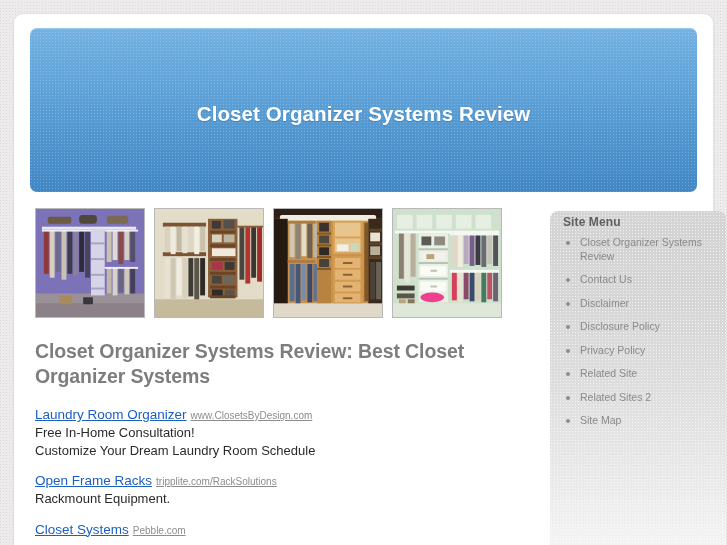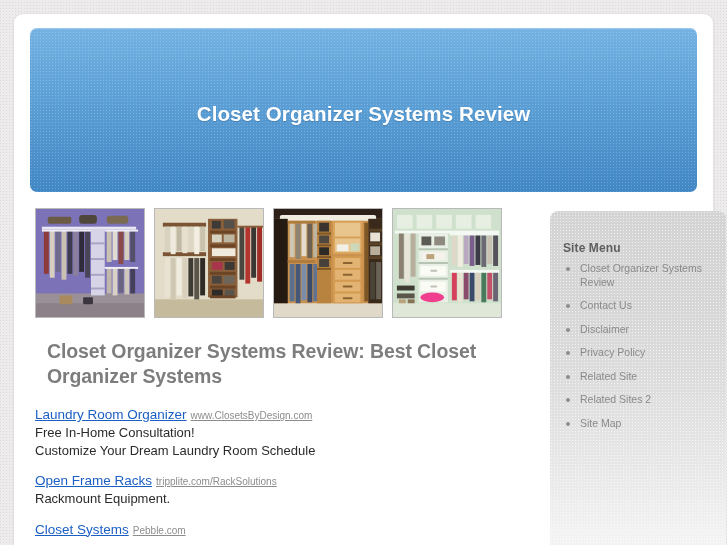--- a/index.html
+++ b/index.html
@@ -91,21 +91,21 @@
     border: 1px solid #b9b9b9;
     box-sizing: border-box;
     overflow: hidden;
     position: relative;
     background: #cfcfcf;
     display: block;
   }
   .thumb svg { display:block; width:100%; height:100%; }
 
   #main-heading {
-    margin: 21px 0 0 12px;
+    margin: 21px 0 0 0;
     font-size: 19.5px;
     line-height: 25px;
     font-weight: bold;
     color: #7d7d7d;
     letter-spacing: -0.1px;
     max-width: 440px;
   }
   #ads {
     margin-top: 17px;
   }
@@ -152,21 +152,21 @@
     content: "";
     position: absolute;
     left:0; top:0; right:0; bottom:0;
     background-image:
       radial-gradient(rgba(255,255,255,0.65) 0.5px, transparent 0.6px),
       radial-gradient(rgba(170,170,170,0.35) 0.5px, transparent 0.6px);
     background-size: 3px 3px, 4px 4px;
     background-position: 0 0, 2px 1px;
     pointer-events: none;
   }
-  #sidebar-inner { position: relative; z-index: 2; padding: 30px 12px 0 13px; }
+  #sidebar-inner { position: relative; z-index: 2; padding: 4px 12px 0 13px; }
   #sidebar-title {
     font-size: 12px;
     font-weight: bold;
     color: #5f5f5f;
     margin: 0 0 7px 0;
     letter-spacing: 0.1px;
   }
   #menu-list {
     list-style: none;
     margin: 0;
@@ -450,20 +450,21 @@
     </div>
   </div>
 
   <div id="sidebar">
     <div id="sidebar-inner">
       <div id="sidebar-title">Site Menu</div>
       <ul id="menu-list">
         <li><span class="dot"></span><span>Closet Organizer Systems Review</span></li>
         <li><span class="dot"></span><span>Contact Us</span></li>
         <li><span class="dot"></span><span>Disclaimer</span></li>
+        <li><span class="dot"></span><span>Disclosure Policy</span></li>
         <li><span class="dot"></span><span>Privacy Policy</span></li>
         <li><span class="dot"></span><span>Related Site</span></li>
         <li><span class="dot"></span><span>Related Sites 2</span></li>
         <li><span class="dot"></span><span>Site Map</span></li>
       </ul>
     </div>
   </div>
 
 </div>
 

